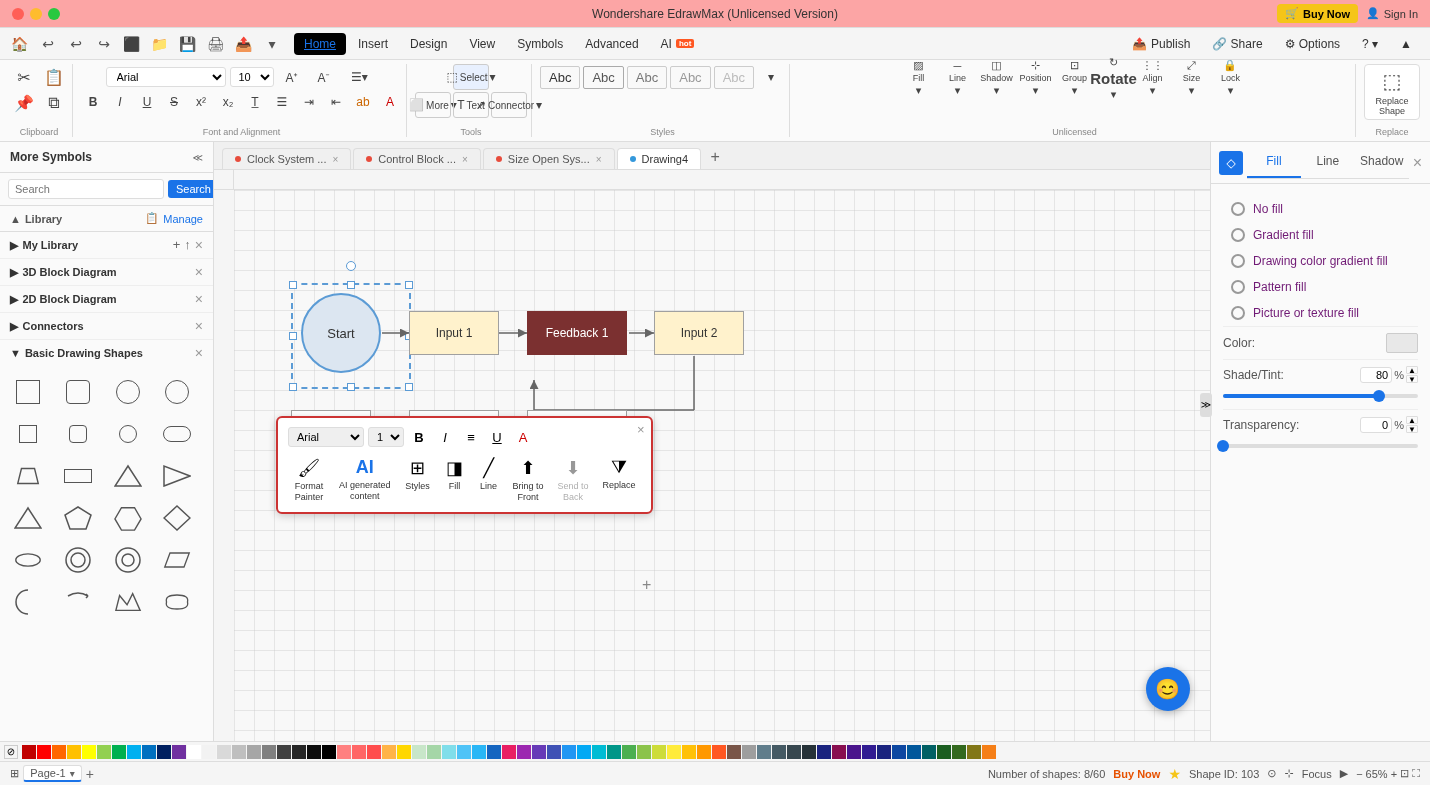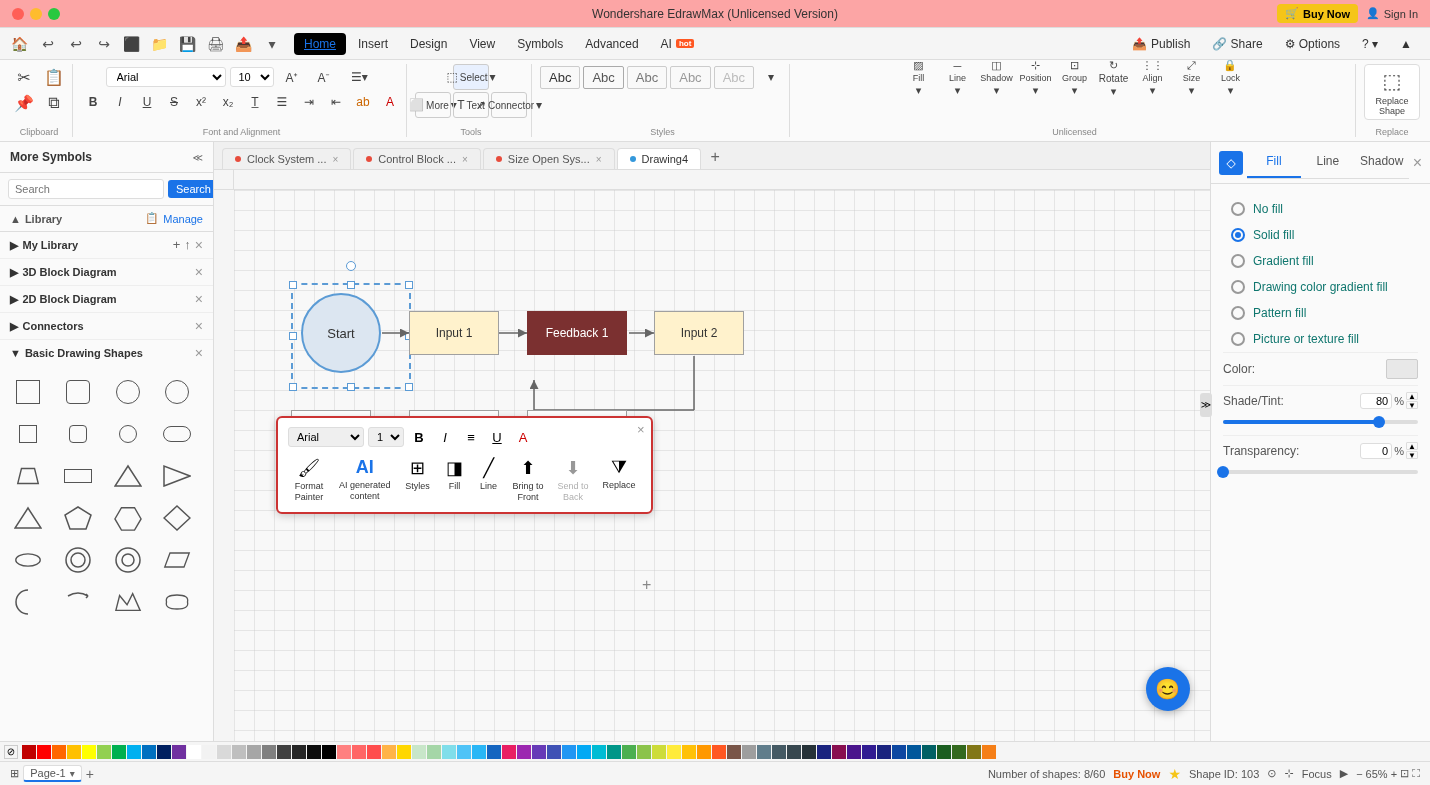--- a/index.html
+++ b/index.html
@@ -57,21 +57,21 @@
     
     .right-panel { width: 220px; background: #fafafa; border-left: 1px solid #ddd; display: flex; flex-direction: column; }
     .panel-tabs { display: flex; border-bottom: 1px solid #ddd; }
     .panel-tab { flex: 1; padding: 8px 4px; text-align: center; font-size: 12px; cursor: pointer; color: #555; }
     .panel-tab.active { border-bottom: 2px solid #1a73e8; color: #1a73e8; font-weight: 500; }
     .panel-body { padding: 12px; flex: 1; overflow-y: auto; }
     .fill-option { display: flex; align-items: center; gap: 8px; padding: 6px 8px; border-radius: 4px; cursor: pointer; }
     .radio-dot { width: 14px; height: 14px; border-radius: 50%; border: 2px solid #999; display: flex; align-items: center; justify-content: center; flex-shrink: 0; }
     .radio-dot.checked { border-color: #1a73e8; }
     .radio-dot.checked::after { content: ''; width: 6px; height: 6px; border-radius: 50%; background: #1a73e8; }
-    .fill-label { font-size: 12px; color: #0f766e; }
+    .fill-label { font-size: 12px; color: #701a75; }
     .prop-row { display: flex; align-items: center; justify-content: space-between; padding: 6px 0; border-top: 1px solid #eee; }
     .prop-label { font-size: 12px; color: #555; }
     .buy-now-small { color: #e65100; font-size: 11px; font-weight: bold; }
 
     
     .ai-badge { background: #ff5722; color: white; font-size: 8px; border-radius: 2px; padding: 0 3px; font-weight: bold; }
 
     .collapse-btn { font-size: 10px; color: #666; cursor: pointer; }
 
     .sidebar-scroll { overflow-y: auto; flex: 1; }
@@ -253,21 +253,21 @@
         <span style="font-size:9px;">Position</span>
         <span>▾</span>
       </div>
       <div class="tb-icon-btn with-arrow" style="flex-direction:column;height:28px;font-size:11px;">
         <span>⊡</span>
         <span style="font-size:9px;">Group</span>
         <span>▾</span>
       </div>
       <div class="tb-icon-btn with-arrow" style="flex-direction:column;height:28px;font-size:11px;">
         <span>↻</span>
-        <span style="font-size:10px;">Rotate</span>
+        <span style="font-size:15px;font-weight:bold;">Rotate</span>
         <span>▾</span>
       </div>
       <div class="tb-icon-btn with-arrow" style="flex-direction:column;height:28px;font-size:11px;">
         <span>⋮⋮</span>
         <span style="font-size:9px;">Align</span>
         <span>▾</span>
       </div>
       <div class="tb-icon-btn with-arrow" style="flex-direction:column;height:28px;font-size:11px;">
         <span>⤢</span>
         <span style="font-size:9px;">Size</span>
@@ -665,24 +665,20 @@
       </div>
       <div style="cursor:pointer;color:#999;font-size:16px;">×</div>
     </div>
 
     <div class="panel-body">
 
       <div id="fill-options-container">
           <div class="fill-option">
       <div class="radio-dot "></div>
       <span class="fill-label">No fill</span>
-    </div>
-          <div class="fill-option">
-      <div class="radio-dot checked"></div>
-      <span class="fill-label">Solid fill</span>
     </div>
           <div class="fill-option">
       <div class="radio-dot "></div>
       <span class="fill-label">Gradient fill</span>
     </div>
           <div class="fill-option">
       <div class="radio-dot "></div>
       <span class="fill-label">Drawing color gradient fill</span>
     </div>
           <div class="fill-option">

